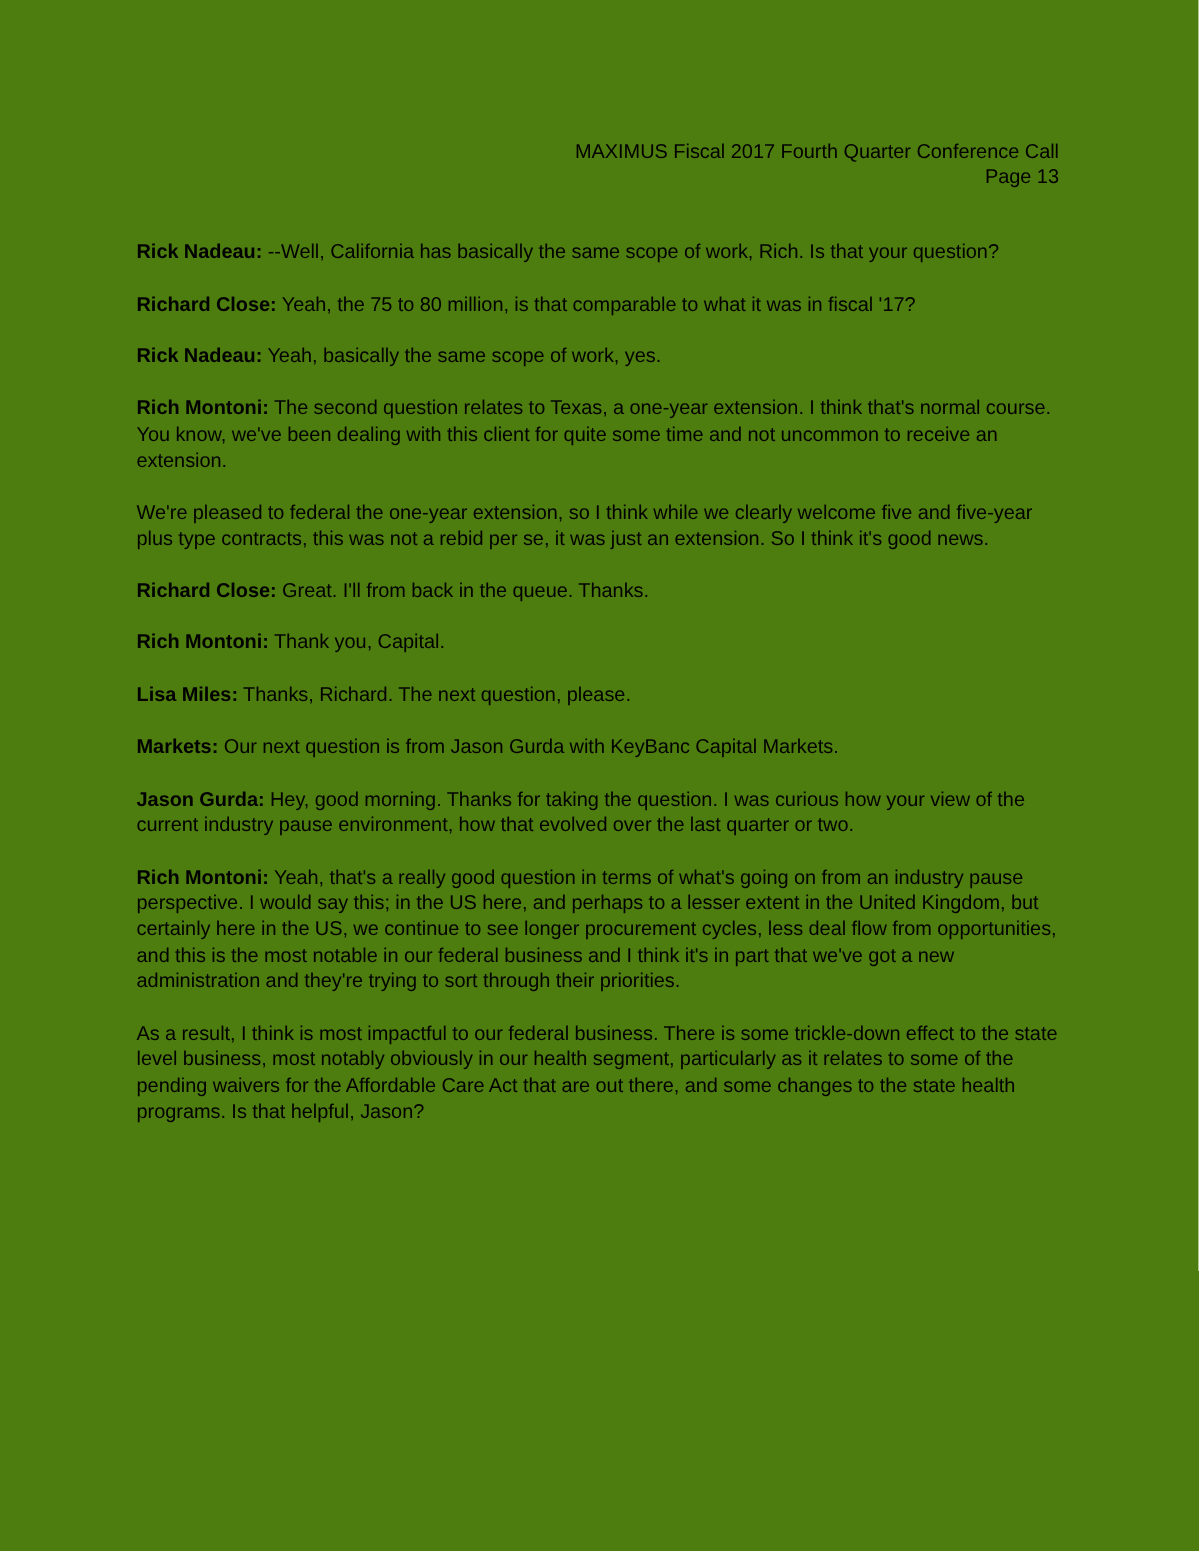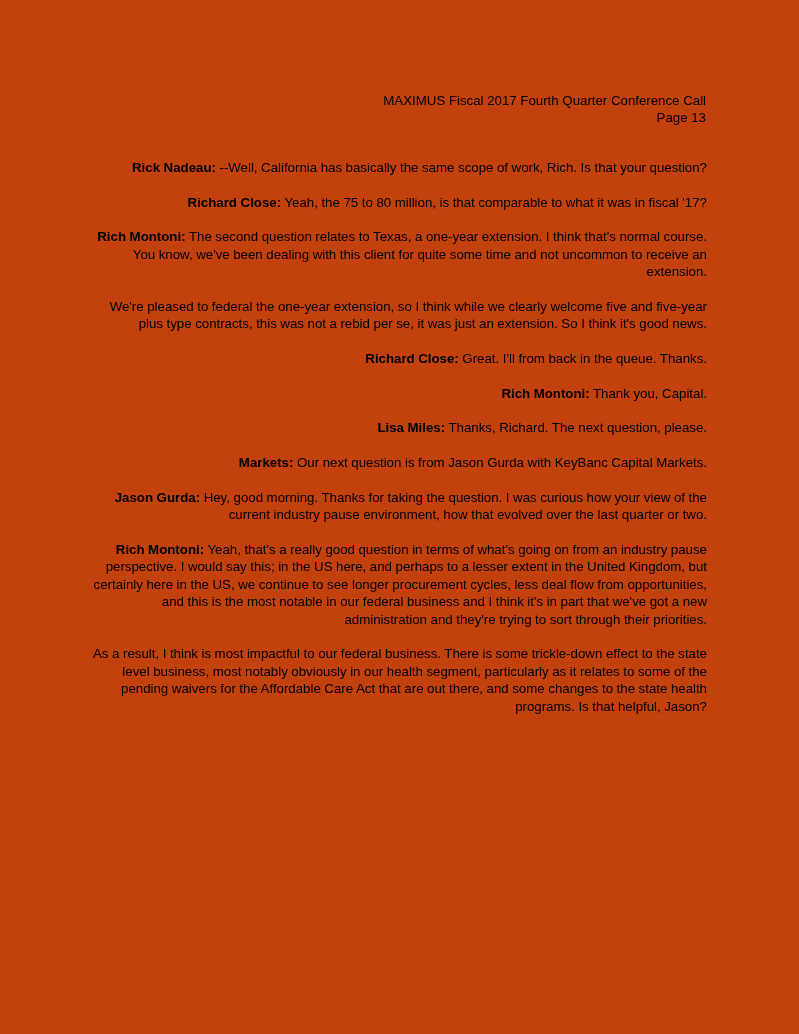--- a/index.html
+++ b/index.html
@@ -10,21 +10,21 @@
   }
   body {
     font-family: "Liberation Sans", sans-serif;
     color: #000000;
     -webkit-font-smoothing: antialiased;
   }
   .page {
     position: relative;
     width: 799px;
     height: 1034px;
-    background: #c2410c;
+    background: #4d7c0f;
     overflow: hidden;
     box-sizing: border-box;
   }
   
   .doc-header {
     position: absolute;
     left: 91px;
     top: 92px;
     width: 615px;
     text-align: right;
@@ -43,21 +43,21 @@
     top: 159px;
     width: 616px;
     font-size: 13.3px;
     line-height: 17.4px;
     text-align: left;
     letter-spacing: -0.02px;
   }
   .para {
     margin: 0 0 17.3px 0;
     padding: 0;
-    text-align: right;
+    text-align: left;
     word-spacing: -0.1px;
   }
   .para:last-child { margin-bottom: 4px; }
   .speaker {
     font-weight: bold;
   }
   .speaker-colon-plain {
     font-weight: normal;
   }
 </style>
@@ -67,20 +67,21 @@
 <div class="page">
 
   <div class="doc-header">
     <span class="hdr-line">MAXIMUS Fiscal 2017 Fourth Quarter Conference Call</span>
     <span class="hdr-line">Page 13</span>
   </div>
 
   <div class="doc-body">
       <p class="para"><span class="speaker">Rick Nadeau</span><span class="speaker">:</span> <span>--Well, California has basically the same scope of work, Rich. Is that your question?</span></p>
       <p class="para"><span class="speaker">Richard Close</span><span class="speaker">:</span> <span>Yeah, the 75 to 80 million, is that comparable to what it was in fiscal '17?</span></p>
+      <p class="para"><span class="speaker">Rick Nadeau</span><span class="speaker">:</span> <span>Yeah, basically the same scope of work, yes.</span></p>
       <p class="para"><span class="speaker">Rich Montoni</span><span class="speaker">:</span> <span>The second question relates to Texas, a one-year extension. I think that's normal course. You know, we've been dealing with this client for quite some time and not uncommon to receive an extension.</span></p>
       <p class="para"><span>We're pleased to federal the one-year extension, so I think while we clearly welcome five and five-year plus type contracts, this was not a rebid per se, it was just an extension. So I think it's good news.</span></p>
       <p class="para"><span class="speaker">Richard Close</span><span class="speaker">:</span> <span>Great. I'll from back in the queue. Thanks.</span></p>
       <p class="para"><span class="speaker">Rich Montoni</span><span class="speaker">:</span> <span>Thank you, Capital.</span></p>
       <p class="para"><span class="speaker">Lisa Miles</span><span class="speaker">:</span> <span>Thanks, Richard. The next question, please.</span></p>
       <p class="para"><span class="speaker">Markets</span><span class="speaker">:</span> <span>Our next question is from Jason Gurda with KeyBanc Capital Markets.</span></p>
       <p class="para"><span class="speaker">Jason Gurda</span><span class="speaker">:</span> <span>Hey, good morning. Thanks for taking the question. I was curious how your view of the current industry pause environment, how that evolved over the last quarter or two.</span></p>
       <p class="para"><span class="speaker">Rich Montoni</span><span class="speaker">:</span> <span>Yeah, that's a really good question in terms of what's going on from an industry pause perspective. I would say this; in the US here, and perhaps to a lesser extent in the United Kingdom, but certainly here in the US, we continue to see longer procurement cycles, less deal flow from opportunities, and this is the most notable in our federal business and I think it's in part that we've got a new administration and they're trying to sort through their priorities.</span></p>
       <p class="para"><span>As a result, I think is most impactful to our federal business. There is some trickle-down effect to the state level business, most notably obviously in our health segment, particularly as it relates to some of the pending waivers for the Affordable Care Act that are out there, and some changes to the state health programs. Is that helpful, Jason?</span></p>
     </div>

